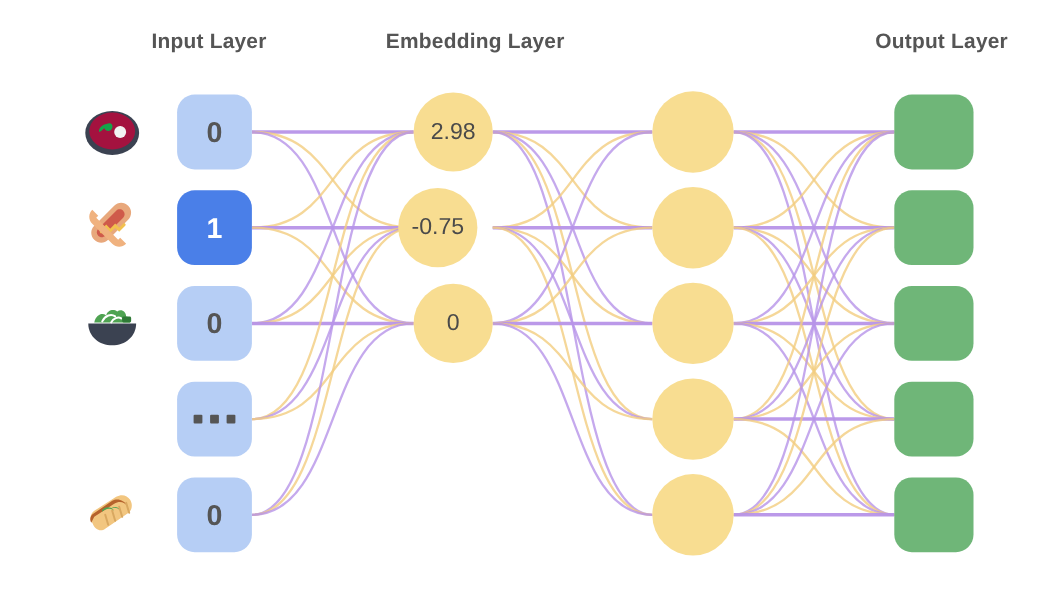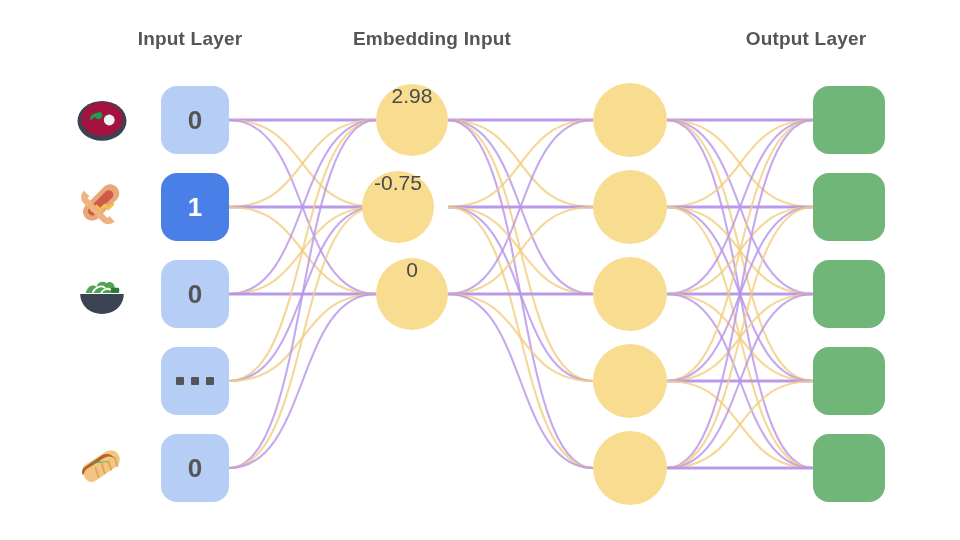--- a/index.html
+++ b/index.html
@@ -88,20 +88,21 @@
 
   
   .neuron {
     position: absolute;
     width: 72px;
     height: 72px;
     border-radius: 50%;
     background: #f8dd91;
     transform: translate(-50%, -50%);
     display: flex;
+    align-items: center;
     justify-content: center;
     font-size: 21px;
     color: #4a4a4a;
     font-weight: normal;
   }
   .neuron.hidden-neuron { width: 74px; height: 74px; }
 
   
   .output-node {
     position: absolute;
@@ -111,22 +112,22 @@
     background: #6fb678;
     transform: translate(-50%, -50%);
   }
 </style>
 </head>
 <body>
 
 <div id="stage">
 
   <div class="layer-title" style="left:190px">Input Layer</div>
-  <div class="layer-title" style="left:432px">Embedding Input</div>
-  <div class="layer-title" style="left:806px">Output Layer</div>
+  <div class="layer-title" style="left:432px">Embedding Layer</div>
+  <div class="layer-title" style="left:856px">Output Layer</div>
 
   <svg id="edges" viewBox="0 0 960 540" xmlns="http://www.w3.org/2000/svg">
       <g>
         <path d="M229,120 C309.85,120 295.15,120 376,120" fill="none" stroke="#b794e8" stroke-width="3.2" stroke-opacity="0.95"></path>
         <path d="M229,120 C309.85,120 295.15,207 376,207" fill="none" stroke="#f3cd80" stroke-width="2.1" stroke-opacity="0.8"></path>
         <path d="M229,120 C309.85,120 295.15,294 376,294" fill="none" stroke="#b794e8" stroke-width="2.1" stroke-opacity="0.8"></path>
         <path d="M229,207 C309.85,207 295.15,120 376,120" fill="none" stroke="#f3cd80" stroke-width="2.1" stroke-opacity="0.8"></path>
         <path d="M229,207 C309.85,207 295.15,207 376,207" fill="none" stroke="#b794e8" stroke-width="3.2" stroke-opacity="0.95"></path>
         <path d="M229,207 C309.85,207 295.15,294 376,294" fill="none" stroke="#f3cd80" stroke-width="2.1" stroke-opacity="0.8"></path>
         <path d="M229,294 C309.85,294 295.15,120 376,120" fill="none" stroke="#b794e8" stroke-width="2.1" stroke-opacity="0.8"></path>

